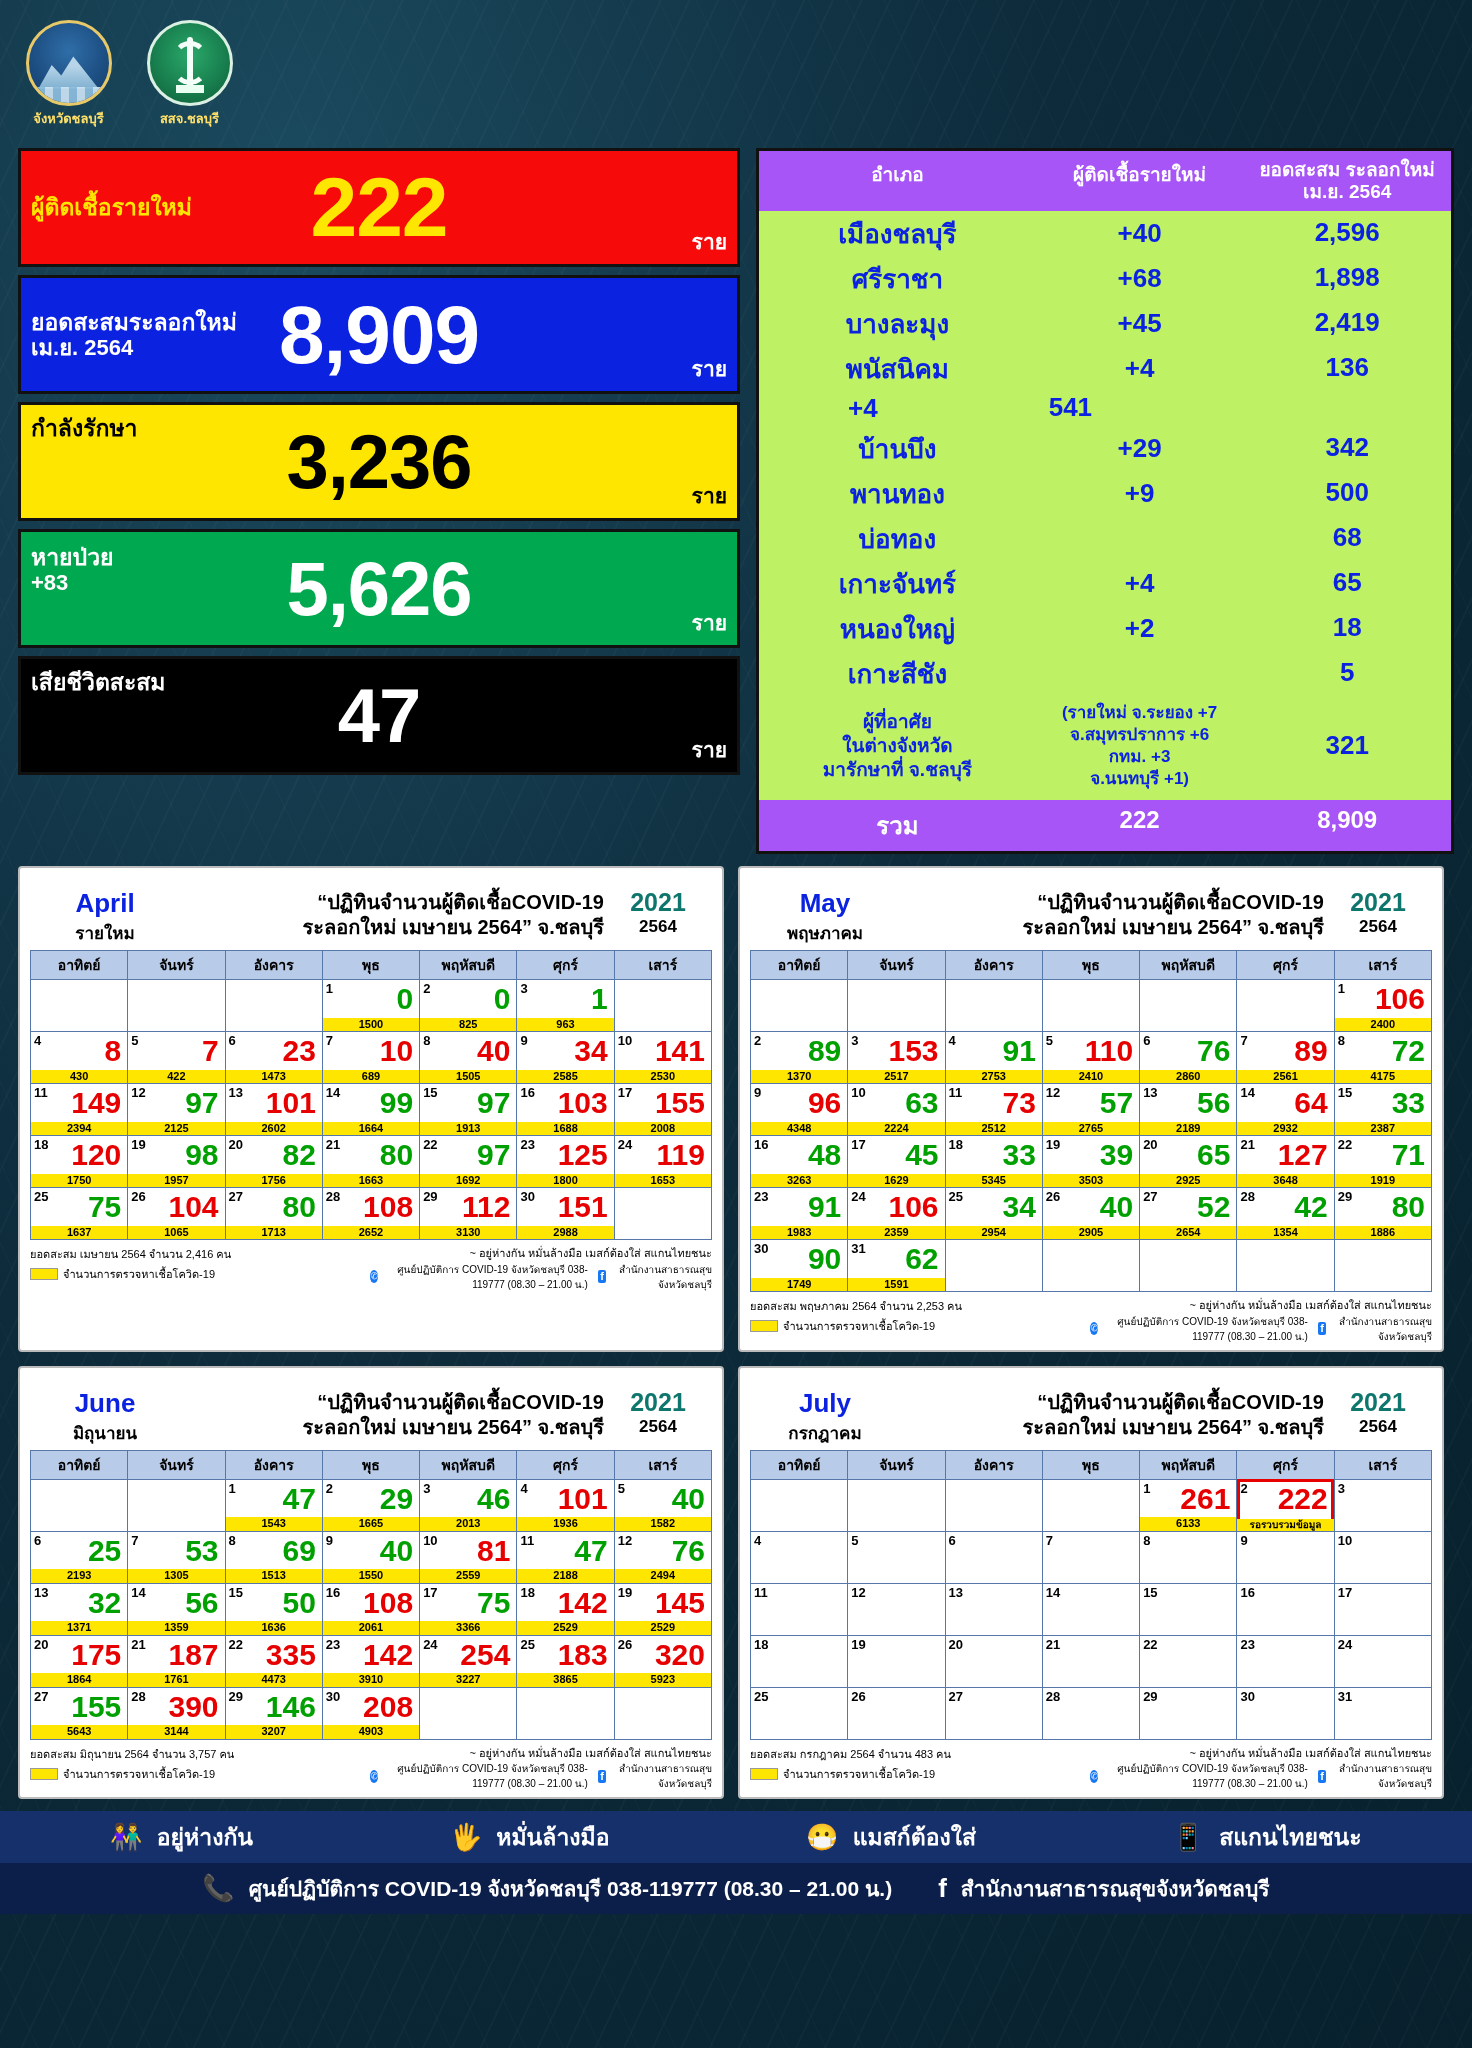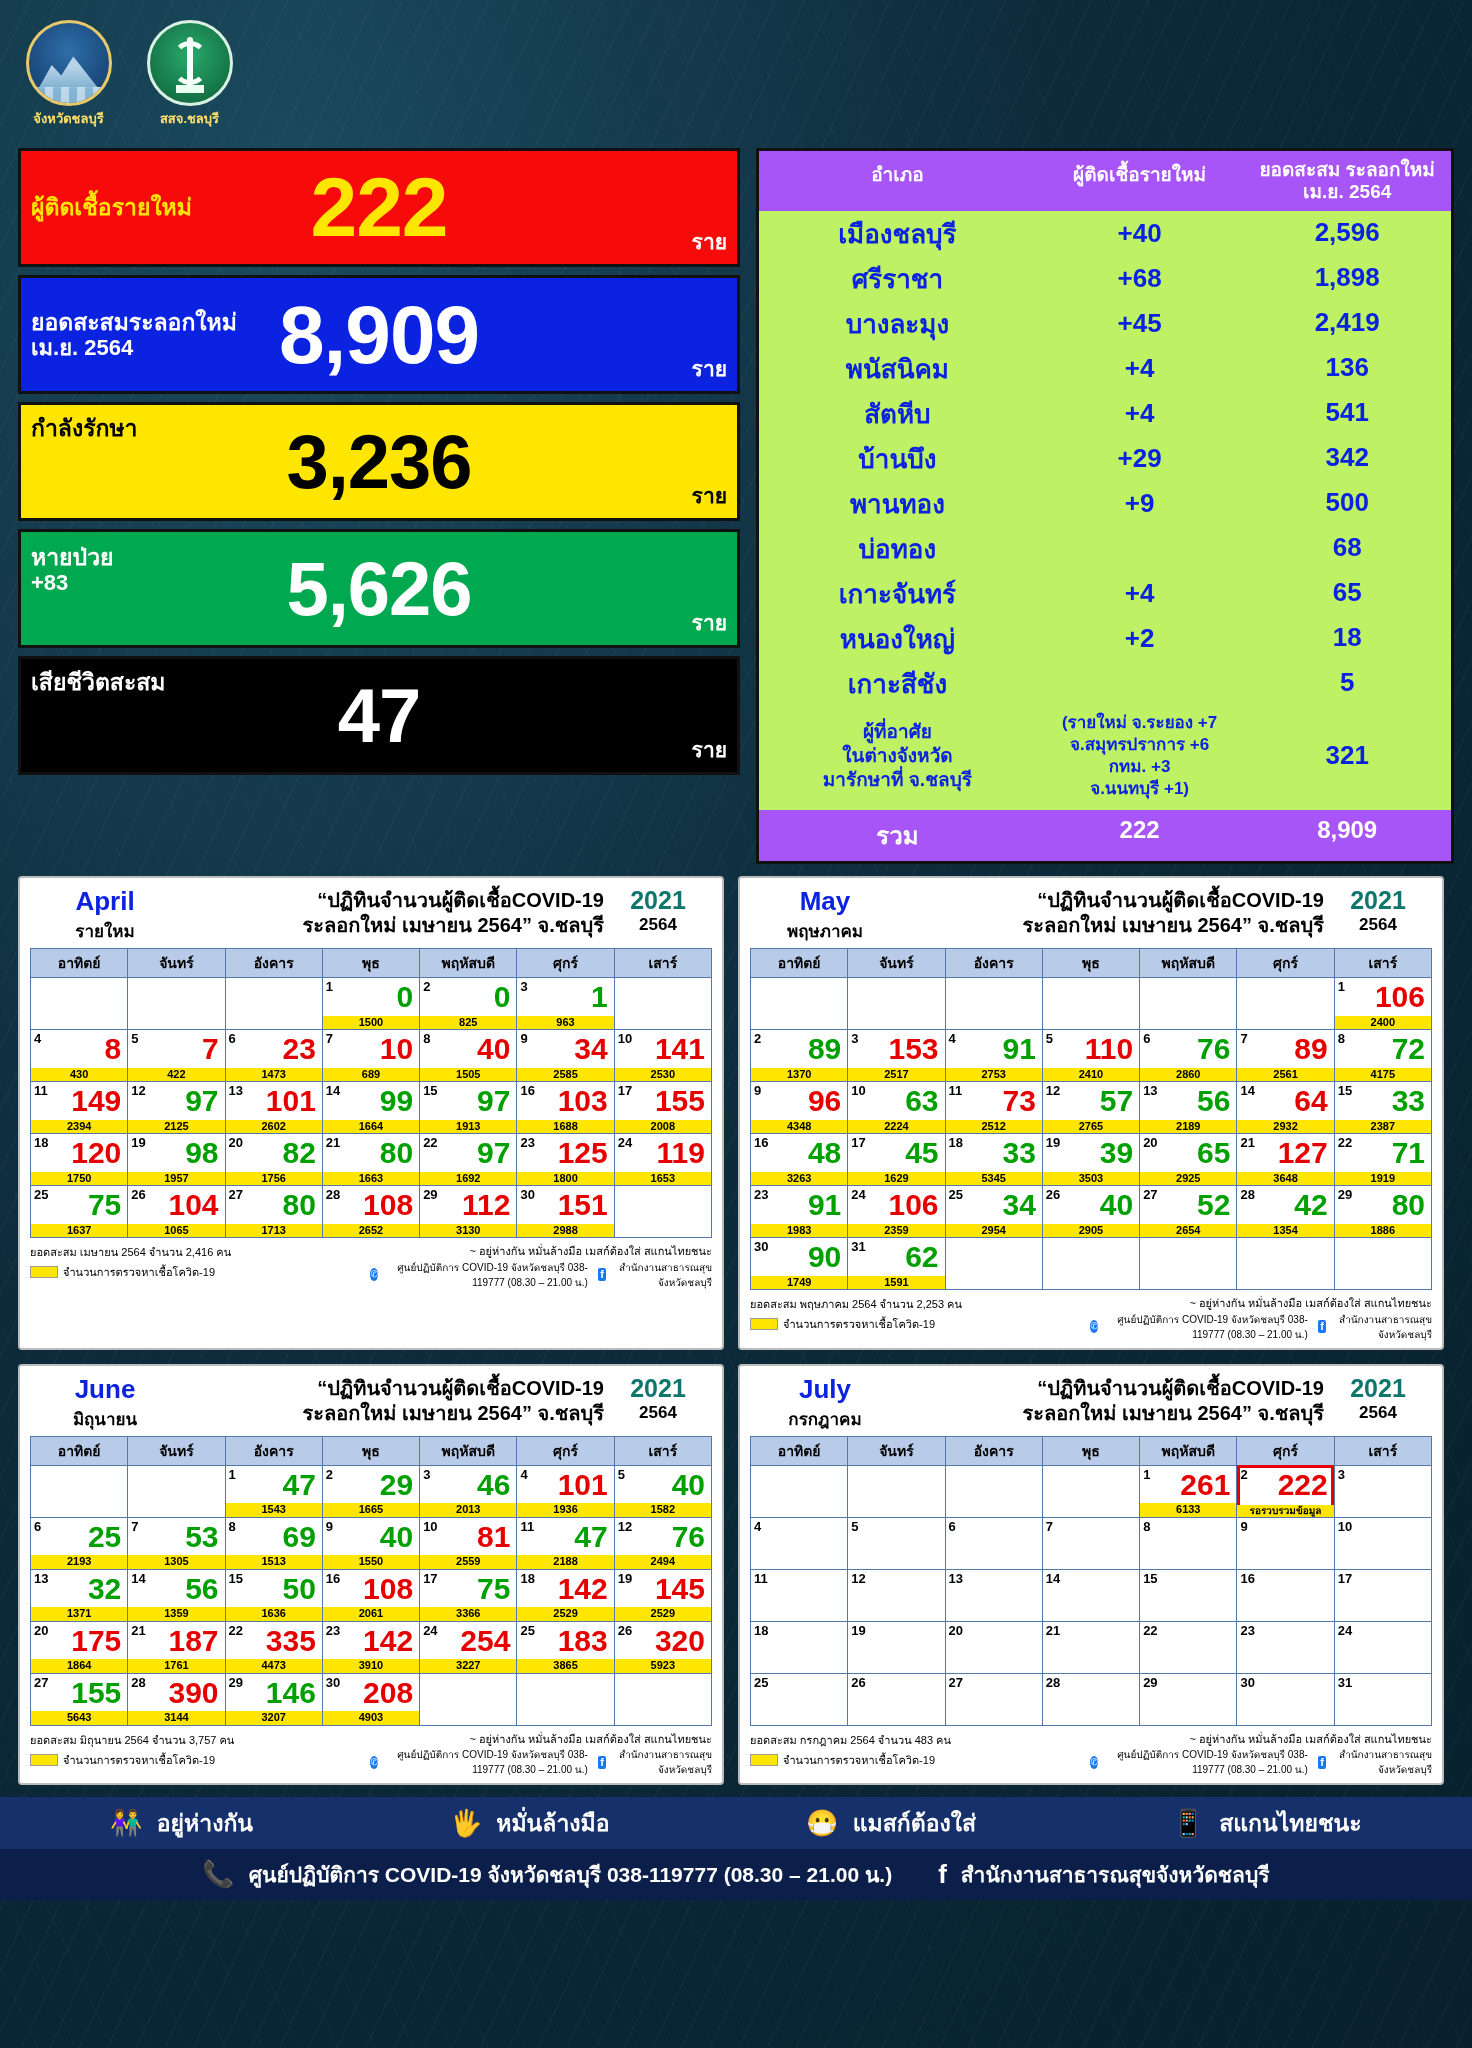--- a/index.html
+++ b/index.html
@@ -118,21 +118,21 @@
   .dist-note .c1 { line-height:1.25; text-align:center; }
   .dist-note .c2 { line-height:1.3; text-align:center; font-size:17px;}
   .dist-note .c3 { font-size:26px; text-align:center;}
   .dist-total { display:flex; background:#a855f7; color:#fff; font-weight:bold; font-size:24px; text-align:center; }
   .dist-total > div { padding:6px 2px; }
 
   
   .cal-grid { display:flex; flex-wrap:wrap; gap:14px; margin-top:12px; }
   .cal {
     width:706px; background:#fff; border:2px solid #bbb; border-radius:4px;
-    padding:8px 10px 6px;
+    padding:20px 10px 6px;
   }
   .cal-top { display:flex; align-items:flex-start; }
   .cal-month { width:150px; text-align:center; }
   .cal-month .en { font-size:26px; font-weight:bold; color:#0b23e0; }
   .cal-month .th { font-size:17px; font-weight:bold; color:#000; }
   .cal-title { flex:1; text-align:right; font-size:20px; font-weight:bold; color:#000; line-height:1.25; padding-top:2px;}
   .cal-year { width:108px; text-align:center; }
   .cal-year .y1 { font-size:25px; font-weight:bold; color:#0f766e; }
   .cal-year .y2 { font-size:17px; font-weight:bold; color:#000; }
 
@@ -270,21 +270,20 @@
             <div class="c1">บางละมุง</div>
             <div class="c2">+45</div>
             <div class="c3">2,419</div>
           </div>
           <div class="dist-row">
             <div class="c1">พนัสนิคม</div>
             <div class="c2">+4</div>
             <div class="c3">136</div>
           </div>
           <div class="dist-row">
-            <div class="c1">สัตหีบ</div>
             <div class="c2">+4</div>
             <div class="c3">541</div>
           </div>
           <div class="dist-row">
             <div class="c1">บ้านบึง</div>
             <div class="c2">+29</div>
             <div class="c3">342</div>
           </div>
           <div class="dist-row">
             <div class="c1">พานทอง</div>

